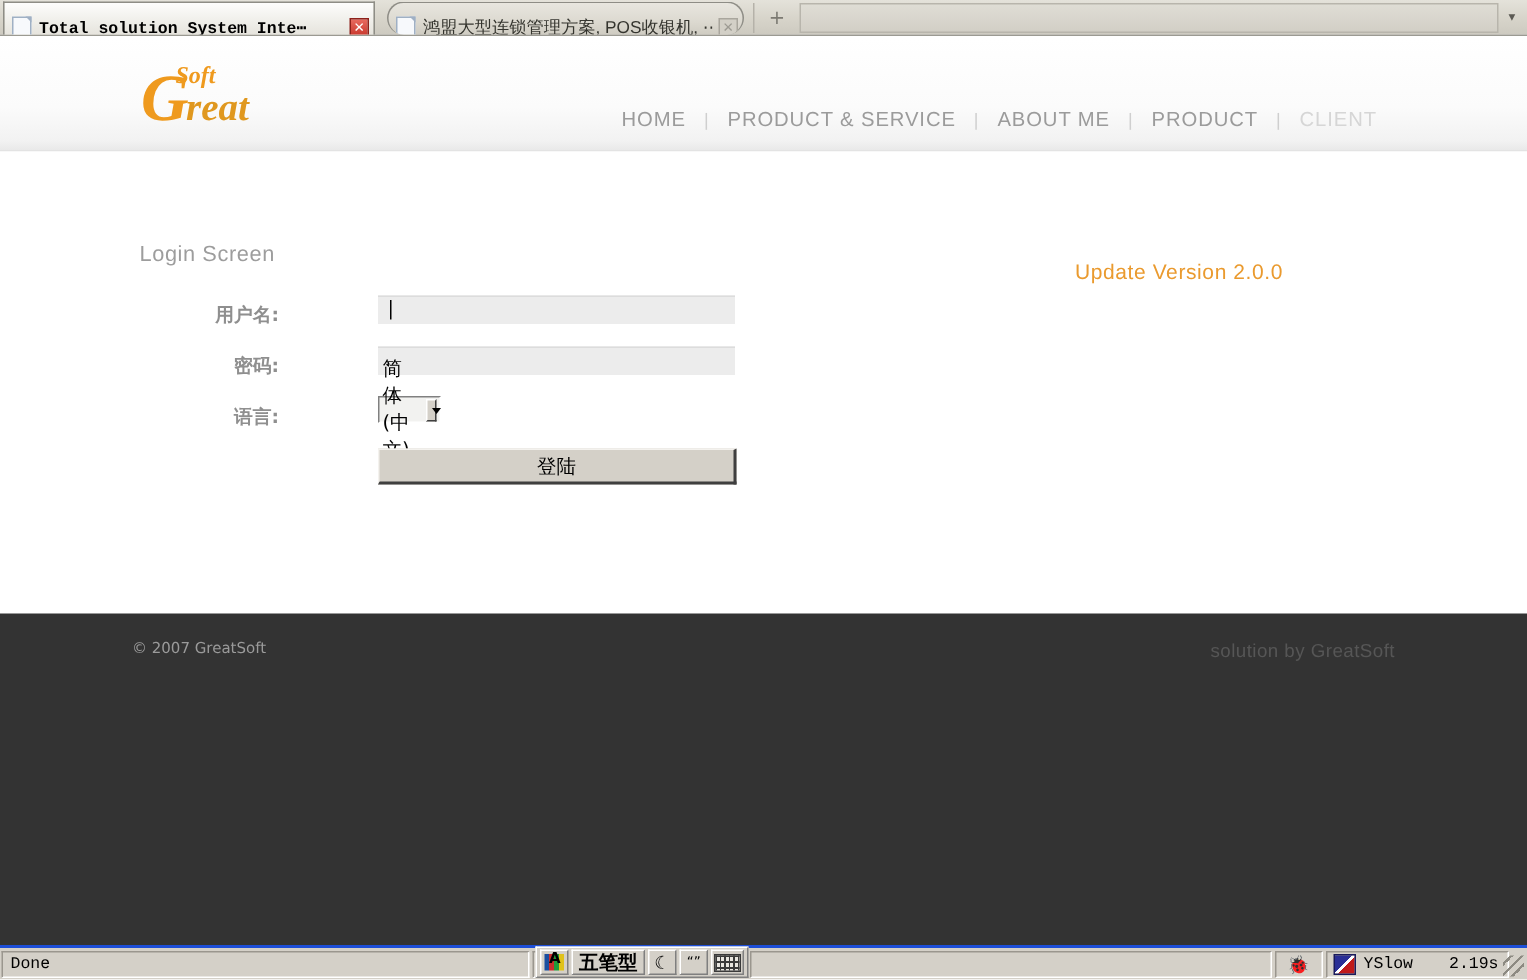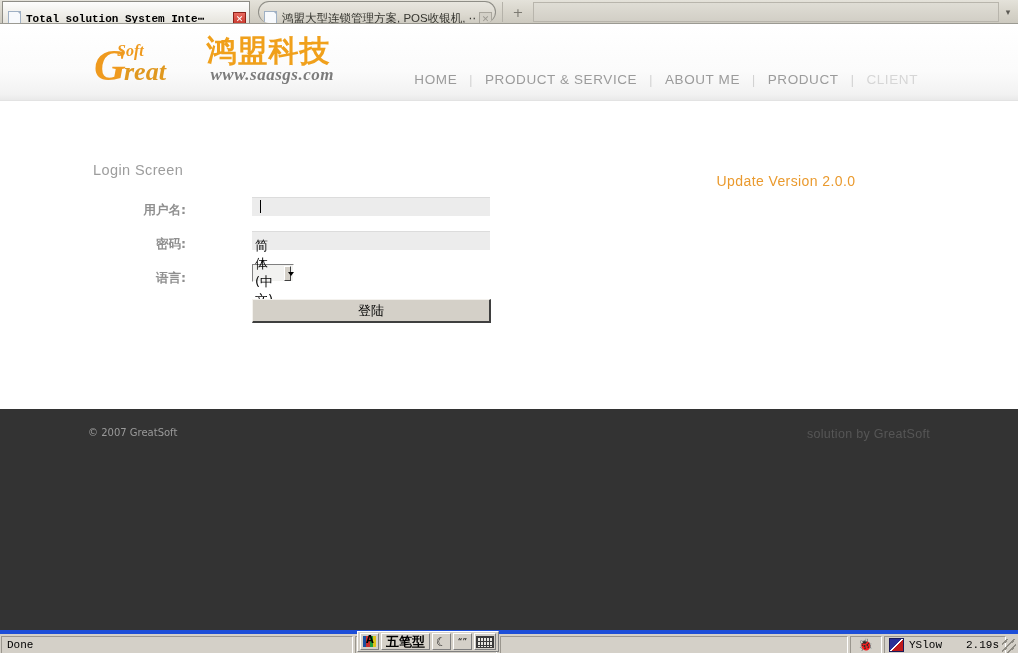--- a/index.html
+++ b/index.html
@@ -330,21 +330,21 @@
     color: #565656;
     font-size: 12.5px;
     letter-spacing: 0.3px;
   }
 
   
   .statusbar {
     position: absolute; left: 0; top: 630px;
     width: 1018px; height: 23px;
     background: #d4d0c8;
-    border-top: 4px solid #1d4ed8;
+    border-top: 2px solid #1d4ed8;
     box-sizing: border-box;
     font-family: "Liberation Mono", "DejaVu Sans Mono", monospace;
     font-size: 11px;
     color: #000;
   }
   .status-panel {
     position: absolute; top: 2px; height: 18px;
     border: 1px solid;
     border-color: #9a968e #ffffff #ffffff #9a968e;
     background: #d4d0c8;
@@ -453,24 +453,20 @@
     <div class="tabstrip-rest"></div>
     <div class="tablist-arrow">▾</div>
   </div>
 
   <div class="site-header">
     <div class="logo">
       <span class="logo-greatsoft">
         <span class="logo-soft">Soft</span>
         <span class="logo-g">G</span>
         <span class="logo-reat">reat</span>
-      </span>
-      <span class="logo-cn">
-        <span class="logo-cn-main">鸿盟科技</span>
-        <span class="logo-cn-url">www.saasgs.com</span>
       </span>
     </div>
 
     <div class="mainnav">
       <a href="#">HOME</a>
       <span class="nav-sep">|</span>
       <a href="#">PRODUCT &amp; SERVICE</a>
       <span class="nav-sep">|</span>
       <a href="#">ABOUT ME</a>
       <span class="nav-sep">|</span>

